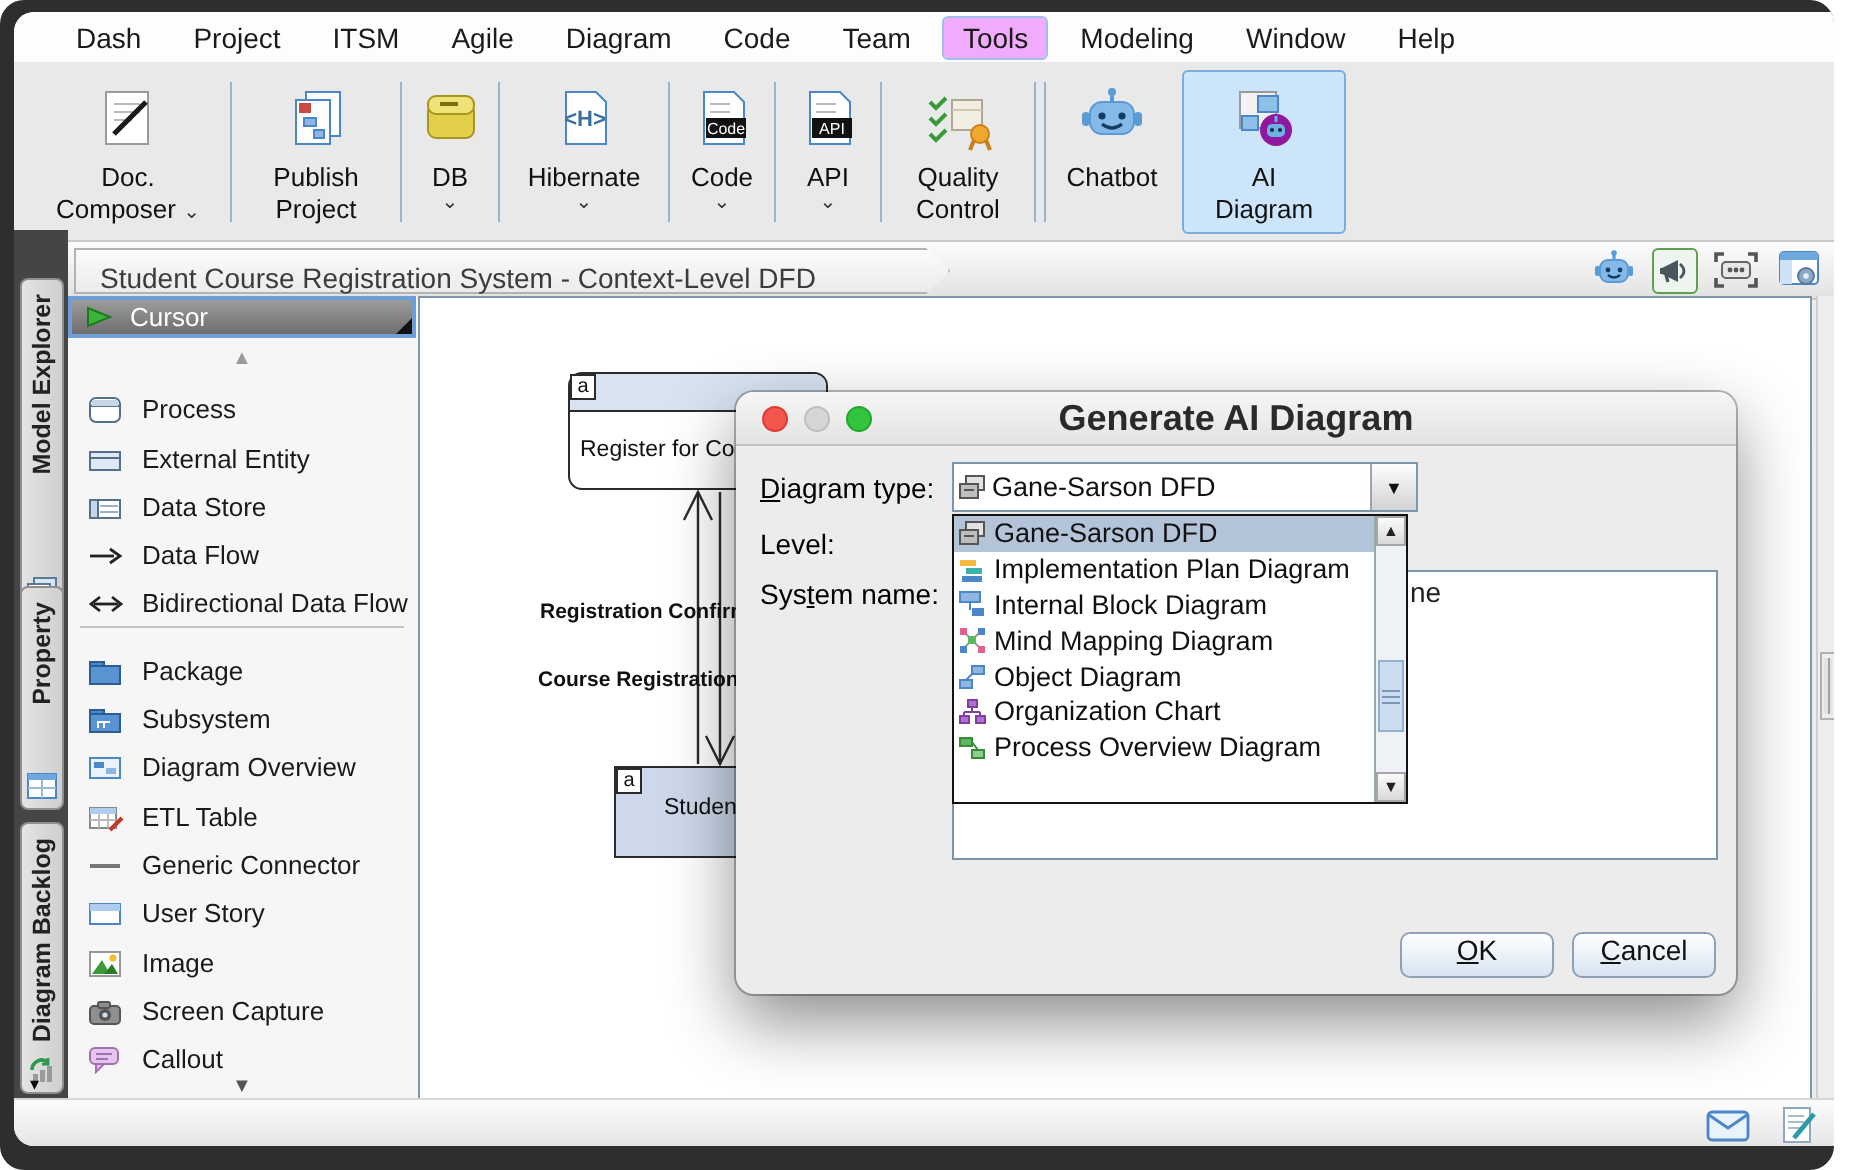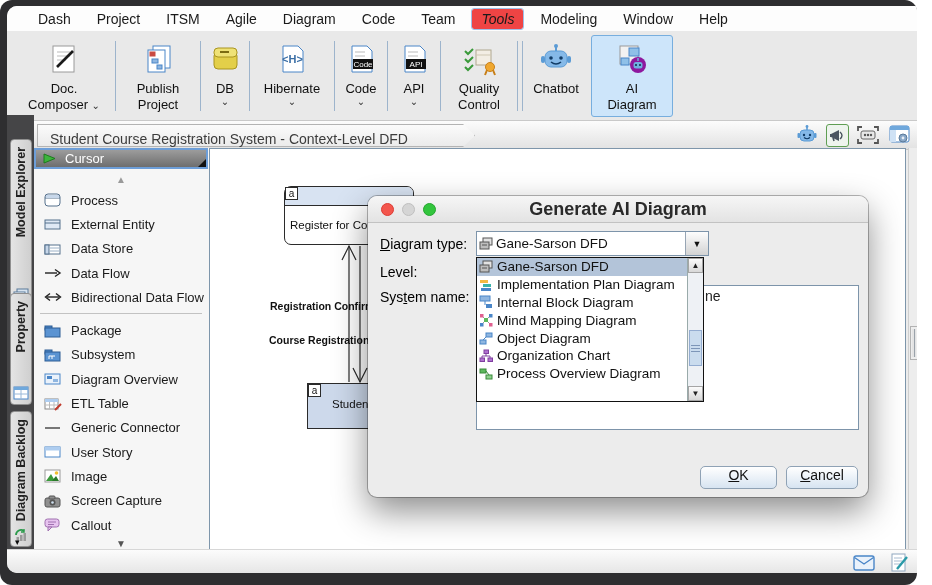--- a/index.html
+++ b/index.html
@@ -7,21 +7,21 @@
   #stage { position:relative; width:917px; height:585px; background:#2e2e30; border-radius:12px; overflow:hidden; }
 
   
   .window { position:absolute; left:7px; top:6px; width:918px; height:567px;
             background:#ececec; border-radius:10px; overflow:hidden; }
 
   
   .menubar { position:absolute; left:0; top:0; width:918px; height:25px; background:#fdfdfd;
              display:flex; align-items:center; padding-left:22px; gap:8px; font-size:14px; color:#1a1a1a; }
   .menu-item { padding:2px 9px; border-radius:2px; white-space:nowrap; }
-  .menu-item.active { background:#ef4444; outline:1px solid #9ec0e8;font-style:italic; }
+  .menu-item.active { background:#f0abfc; outline:1px solid #9ec0e8; }
 
   
   .ribbon { position:absolute; left:0; top:25px; width:918px; height:90px; background:#e9e9e9;
             border-bottom:1px solid #c9c9c9; display:flex; align-items:stretch; padding:4px 0 3px 8px; }
   .rb { display:flex; flex-direction:column; align-items:center; justify-content:flex-start;
         padding-top:3px; border:1px solid transparent; border-radius:3px; font-size:13px; color:#111;
         text-align:center; line-height:1.2; }
   .rb .ric { height:42px; display:flex; align-items:center; justify-content:center; }
   .rb.active { background:#cde5fa; border-color:#77aede; }
   .rsep { width:1px; background:#9db4cc; margin:6px 2px; }
@@ -48,21 +48,21 @@
 
   
   .palette { position:absolute; left:27px; top:142px; width:175px; height:404px; background:#f6f6f6; }
   .cursor-row { position:absolute; left:0; top:0; width:174px; height:21px;
                 background:linear-gradient(#9c9c9c,#6e6e6e); border:2px solid #6d9ed8;
                 display:flex; align-items:center; gap:8px; padding-left:7px;
                 color:#fff; font-size:13px; }
   .cursor-row::after { content:""; position:absolute; right:0; bottom:0; border-left:8px solid transparent; border-bottom:8px solid #111; }
   .pal-up { position:absolute; top:26px; left:0; width:174px; text-align:center; color:#9a9a9a; font-size:10px; }
   .pal-list { position:absolute; top:40px; left:0; width:174px; list-style:none; }
-  .pal-item { height:24.3px; display:flex; align-items:center; gap:9px; padding-left:10px; font-size:13px; color:#1a1a1a; white-space:nowrap; }
+  .pal-item { height:24.3px; display:flex; align-items:flex-end; gap:9px; padding-left:10px; font-size:13px; color:#1a1a1a; white-space:nowrap; }
   .pal-sep { height:1px; background:#c2c2c2; margin:4px 6px 4px 6px; }
   .pal-down { text-align:center; color:#555; font-size:10px; margin-top:2px; }
 
   
   .canvas { position:absolute; left:202px; top:142px; width:697px; height:404px; background:#fff; border:1px solid #7e96ab; }
   .dfd-process { position:absolute; left:74px; top:37px; width:130px; height:59px; background:#fff;
                  border:1px solid #2b2b2b; border-radius:7px; }
   .dfd-process .hd { height:19px; background:#d8e3f2; border-bottom:1px solid #2b2b2b; border-radius:6px 6px 0 0; }
   .dfd-process .bd { height:38px; display:flex; align-items:center; padding-left:5px; font-size:11.5px; color:#111; }
   .abadge { position:absolute; left:0px; top:0px; width:13px; height:13px; background:#fff; border:1px solid #2b2b2b;

